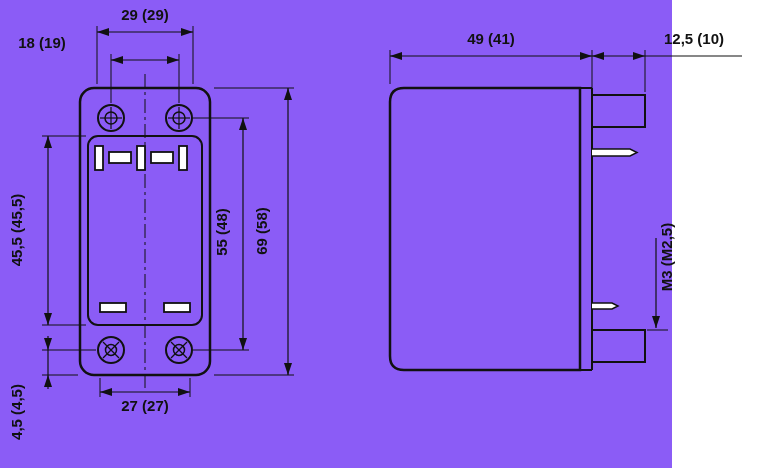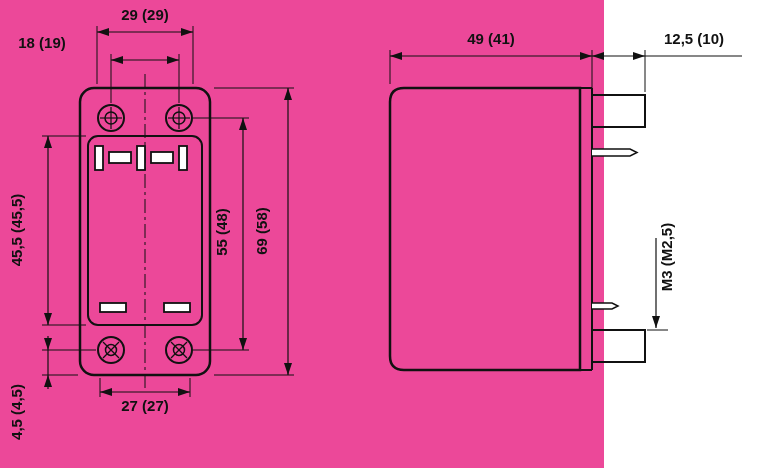--- a/index.html
+++ b/index.html
@@ -6,23 +6,23 @@
     margin: 0;
     padding: 0;
     width: 760px;
     height: 468px;
     background: #ffffff;
     overflow: hidden;
     font-family: "Liberation Sans", sans-serif;
   }
   .stage {
     position: relative;
-    width: 604px;
+    width: 672px;
     height: 468px;
-    background: #ec4899;
+    background: #8b5cf6;
   }
   svg { display: block; }
   .outline  { fill: none; stroke: #111111; stroke-width: 2.5; }
   .outline2 { fill: none; stroke: #111111; stroke-width: 2; }
   .slot     { fill: #ffffff; stroke: #111111; stroke-width: 1.8; }
   .dimline  { fill: none; stroke: #111111; stroke-width: 1.2; }
   .extline  { fill: none; stroke: #111111; stroke-width: 1; }
   .centerln { fill: none; stroke: #111111; stroke-width: 1; stroke-dasharray: 14 4 3 4; }
   .dimtext  { fill: #111111; font-family: "Liberation Sans", sans-serif; font-size: 15px; font-weight: bold; }
 </style>

